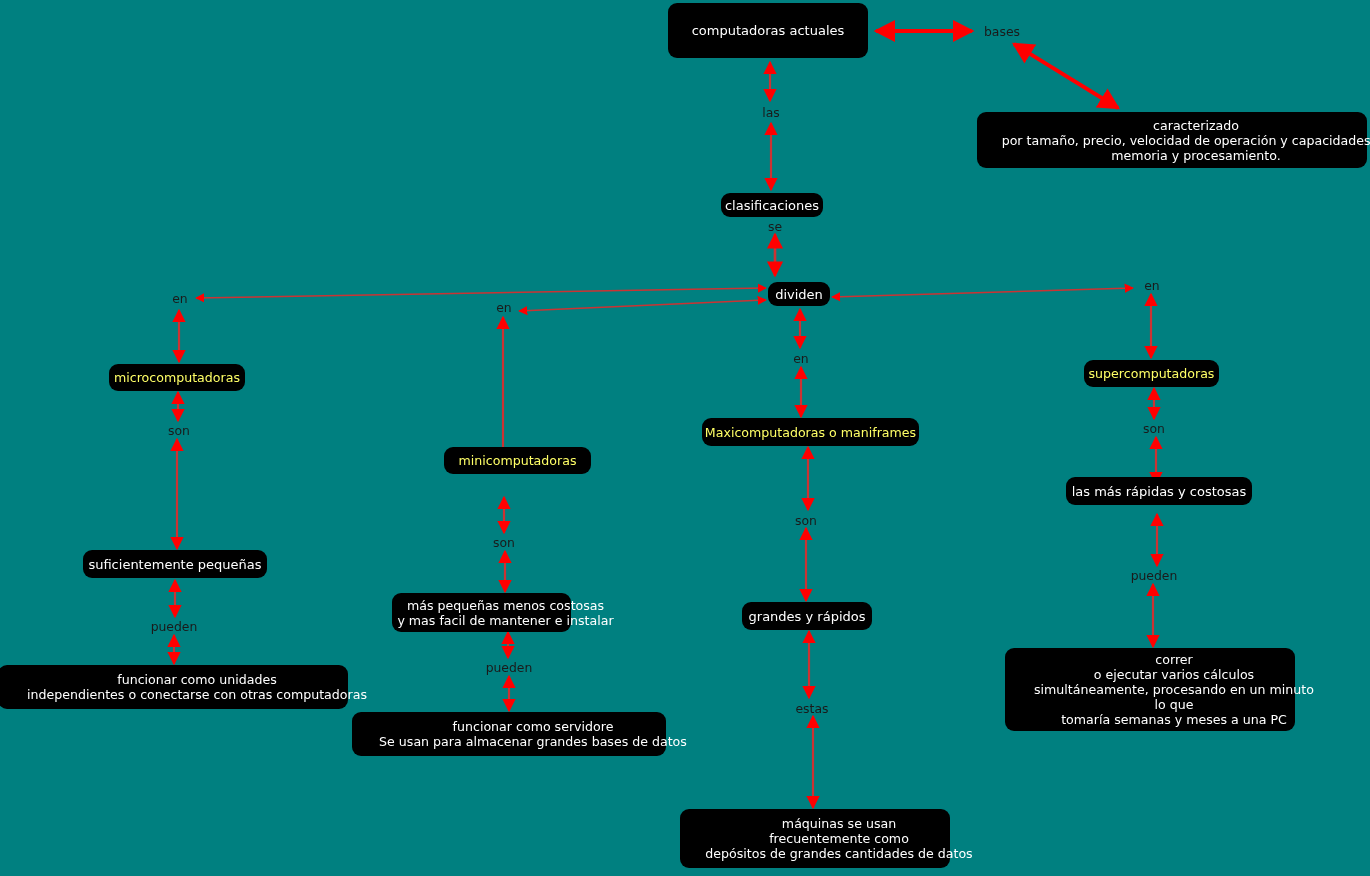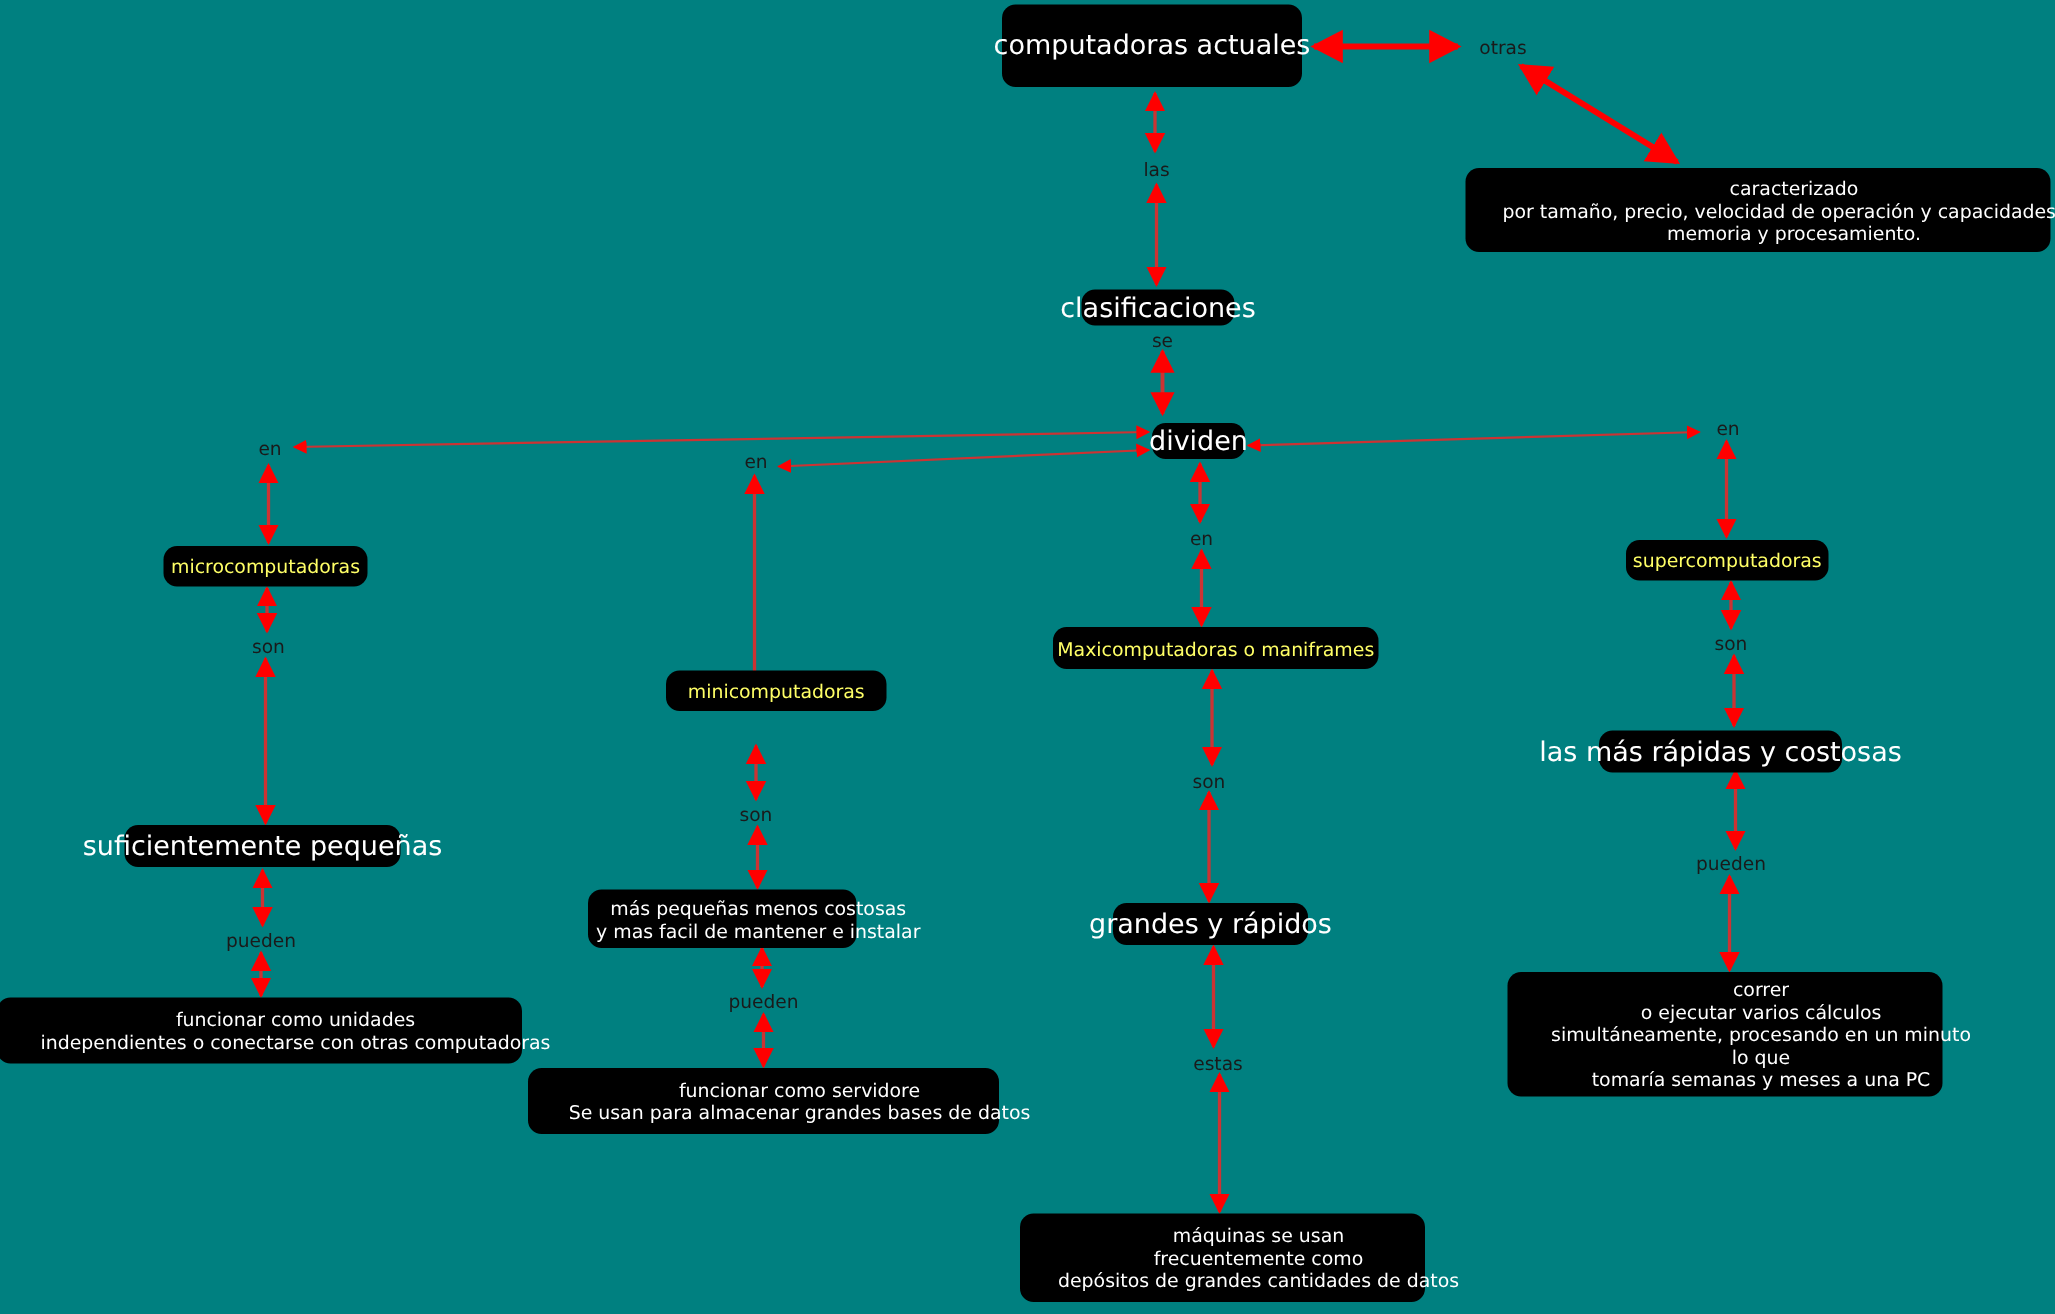--- a/index.html
+++ b/index.html
@@ -26,21 +26,21 @@
     height: 876px;
     pointer-events: none;
   }
   .node {
     position: absolute;
     background: #000000;
     color: #ffffff;
     border-radius: 9px;
     text-align: center;
     line-height: 15px;
-    font-size: 18px;
+    font-size: 13px;
     box-sizing: border-box;
     display: flex;
     align-items: center;
     justify-content: center;
     white-space: pre;
     z-index: 3;
   }
   .node.concept {
     color: #ffff66;
     font-size: 12.6px;
@@ -227,29 +227,29 @@
   <div class="node concept" style="left:702px; top:418px; width:217px; height:28px;">Maxicomputadoras o maniframes</div>
 
   <div class="node" style="left:742px; top:602px; width:130px; height:28px;">grandes y rápidos</div>
 
   <div class="node big" style="left:680px; top:809px; width:270px; height:59px;">máquinas se usan
 frecuentemente como
 depósitos de grandes cantidades de datos</div>
 
   <div class="node concept" style="left:1084px; top:360px; width:135px; height:27px;">supercomputadoras</div>
 
-  <div class="node" style="left:1066px; top:487px; width:162px; height:28px;">las más rápidas y costosas</div>
+  <div class="node" style="left:1066px; top:477px; width:186px; height:28px;">las más rápidas y costosas</div>
 
   <div class="node big" style="left:1005px; top:648px; width:290px; height:83px;">correr
 o ejecutar varios cálculos
 simultáneamente, procesando en un minuto
 lo que
 tomaría semanas y meses a una PC</div>
 
-  <div class="linklabel" style="left:977px; top:25px; width:50px;">otras</div>
+  <div class="linklabel" style="left:977px; top:25px; width:50px;">bases</div>
 
   <div class="linklabel" style="left:750px; top:106px; width:42px;">las</div>
 
   <div class="linklabel" style="left:755px; top:220px; width:40px;">se</div>
 
   <div class="linklabel" style="left:160px; top:292px; width:40px;">en</div>
 
   <div class="linklabel" style="left:484px; top:301px; width:40px;">en</div>
 
   <div class="linklabel" style="left:781px; top:352px; width:40px;">en</div>

